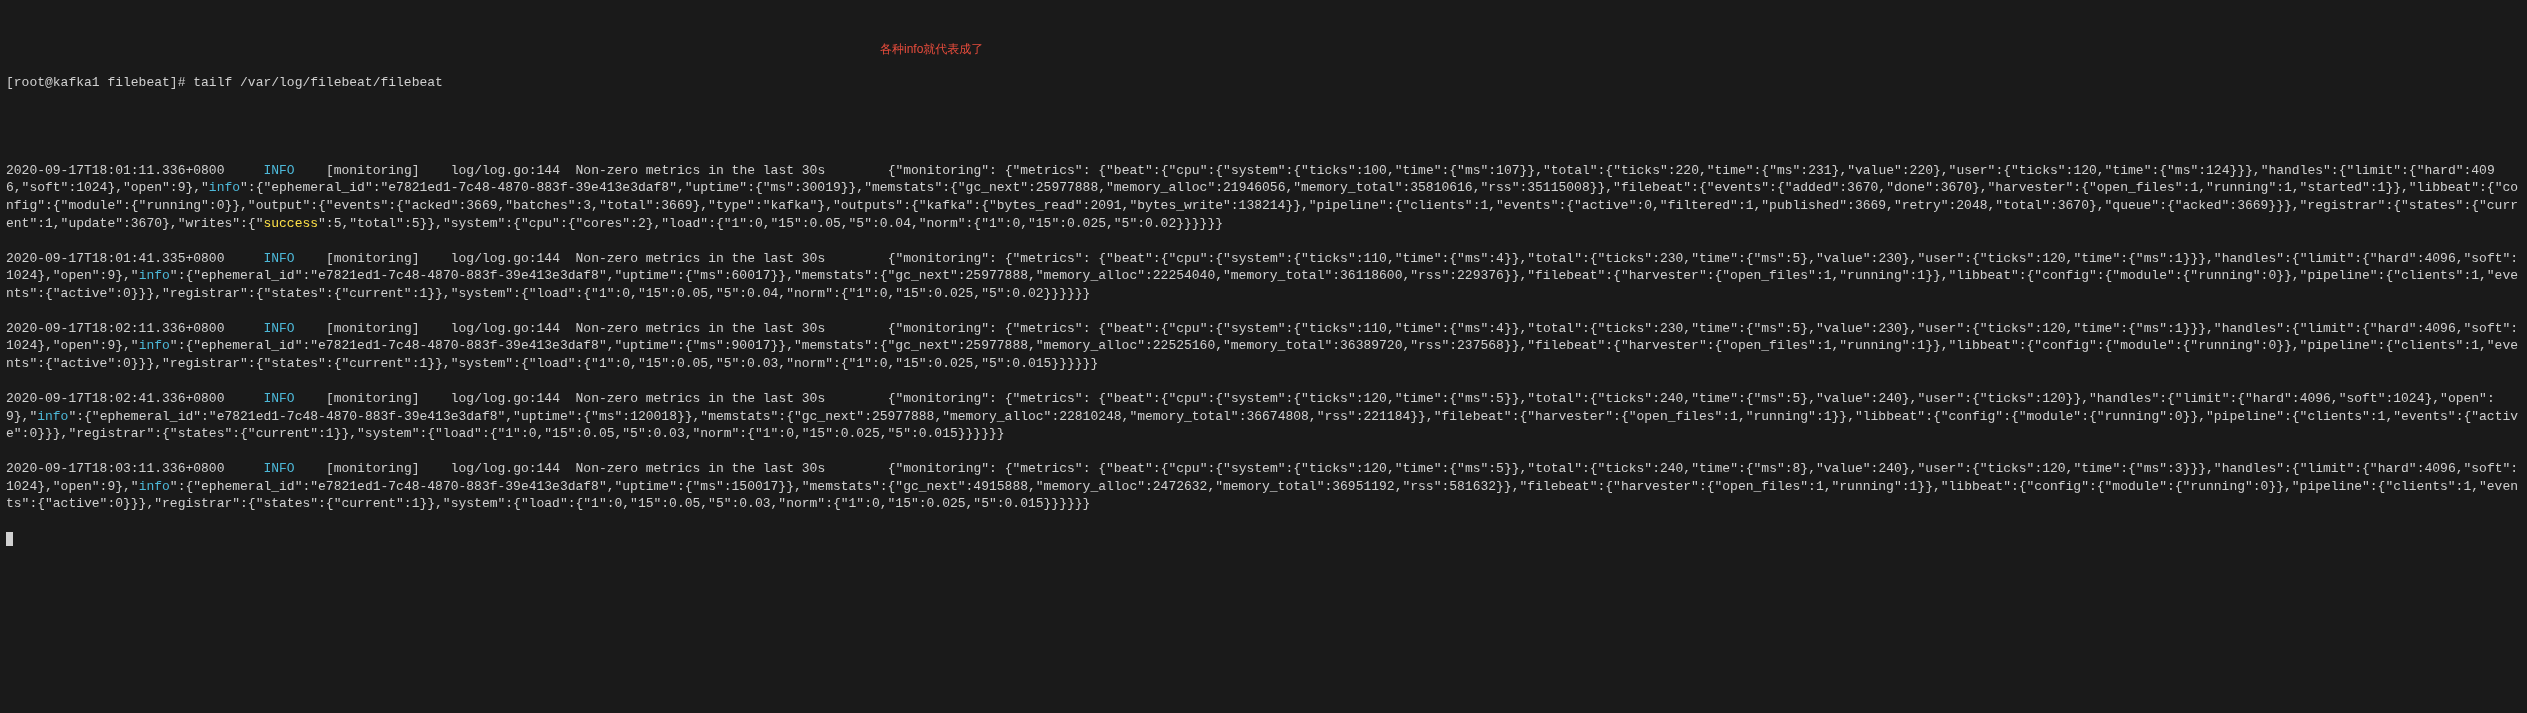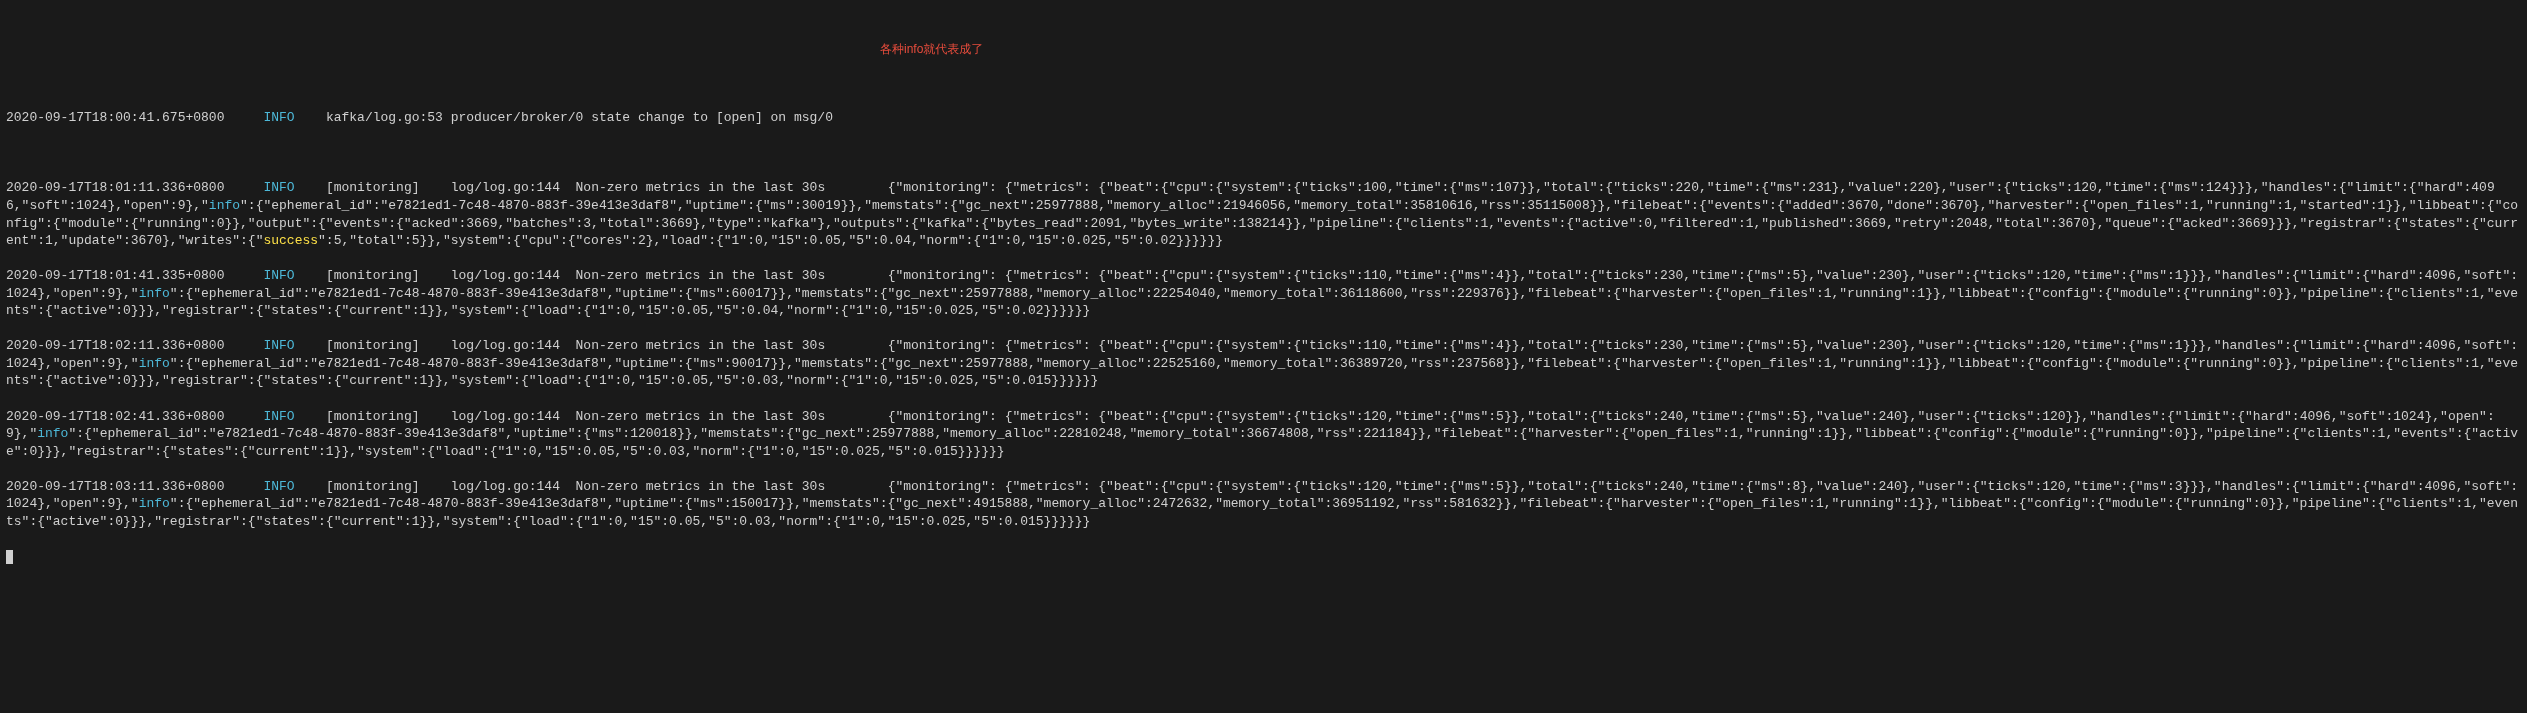--- a/index.html
+++ b/index.html
@@ -36,23 +36,22 @@
     height: 14px;
     background: #d0d0d0;
     vertical-align: middle;
   }
 </style>
 </head>
 <body>
 
 
 
-<div>
+<div><span class="line"><span class="prompt">[root@kafka1 filebeat]# tailf /var/log/filebeat/filebeat</span></span>
 <span class="line"></span>
-<span class="line"><span>2020-09-17T18:00:41.675+0800</span>     <span class="info">INFO</span>    <span>kafka/log.go:53 producer/broker/0 state change to [open] on msg/0</span></span>
 <span class="line"></span>
 <span class="line"></span>
 <span class="line"><span>2020-09-17T18:01:11.336+0800</span>     <span class="info">INFO</span>    <span>[monitoring]</span>    <span>log/log.go:144</span>  <span>Non-zero metrics in the last 30s</span>        <span>{"monitoring": {"metrics": {"beat":{"cpu":{"system":{"ticks":100,"time":{"ms":107}},"total":{"ticks":220,"time":{"ms":231},"value":220},"user":{"ticks":120,"time":{"ms":124}}},"handles":{"limit":{"hard":4096,"soft":1024},"open":9},"</span><span class="info-key">info</span><span>":{"ephemeral_id":"e7821ed1-7c48-4870-883f-39e413e3daf8","uptime":{"ms":30019}},"memstats":{"gc_next":25977888,"memory_alloc":21946056,"memory_total":35810616,"rss":35115008}},"filebeat":{"events":{"added":3670,"done":3670},"harvester":{"open_files":1,"running":1,"started":1}},"libbeat":{"config":{"module":{"running":0}},"output":{"events":{"acked":3669,"batches":3,"total":3669},"type":"kafka"},"outputs":{"kafka":{"bytes_read":2091,"bytes_write":138214}},"pipeline":{"clients":1,"events":{"active":0,"filtered":1,"published":3669,"retry":2048,"total":3670},"queue":{"acked":3669}}},"registrar":{"states":{"current":1,"update":3670},"writes":{"</span><span class="success">success</span><span>":5,"total":5}},"system":{"cpu":{"cores":2},"load":{"1":0,"15":0.05,"5":0.04,"norm":{"1":0,"15":0.025,"5":0.02}}}}}}</span></span>
 <span class="line"><span>2020-09-17T18:01:41.335+0800</span>     <span class="info">INFO</span>    <span>[monitoring]</span>    <span>log/log.go:144</span>  <span>Non-zero metrics in the last 30s</span>        <span>{"monitoring": {"metrics": {"beat":{"cpu":{"system":{"ticks":110,"time":{"ms":4}},"total":{"ticks":230,"time":{"ms":5},"value":230},"user":{"ticks":120,"time":{"ms":1}}},"handles":{"limit":{"hard":4096,"soft":1024},"open":9},"</span><span class="info-key">info</span><span>":{"ephemeral_id":"e7821ed1-7c48-4870-883f-39e413e3daf8","uptime":{"ms":60017}},"memstats":{"gc_next":25977888,"memory_alloc":22254040,"memory_total":36118600,"rss":229376}},"filebeat":{"harvester":{"open_files":1,"running":1}},"libbeat":{"config":{"module":{"running":0}},"pipeline":{"clients":1,"events":{"active":0}}},"registrar":{"states":{"current":1}},"system":{"load":{"1":0,"15":0.05,"5":0.04,"norm":{"1":0,"15":0.025,"5":0.02}}}}}}</span></span>
 <span class="line"><span>2020-09-17T18:02:11.336+0800</span>     <span class="info">INFO</span>    <span>[monitoring]</span>    <span>log/log.go:144</span>  <span>Non-zero metrics in the last 30s</span>        <span>{"monitoring": {"metrics": {"beat":{"cpu":{"system":{"ticks":110,"time":{"ms":4}},"total":{"ticks":230,"time":{"ms":5},"value":230},"user":{"ticks":120,"time":{"ms":1}}},"handles":{"limit":{"hard":4096,"soft":1024},"open":9},"</span><span class="info-key">info</span><span>":{"ephemeral_id":"e7821ed1-7c48-4870-883f-39e413e3daf8","uptime":{"ms":90017}},"memstats":{"gc_next":25977888,"memory_alloc":22525160,"memory_total":36389720,"rss":237568}},"filebeat":{"harvester":{"open_files":1,"running":1}},"libbeat":{"config":{"module":{"running":0}},"pipeline":{"clients":1,"events":{"active":0}}},"registrar":{"states":{"current":1}},"system":{"load":{"1":0,"15":0.05,"5":0.03,"norm":{"1":0,"15":0.025,"5":0.015}}}}}}</span></span>
 <span class="line"><span>2020-09-17T18:02:41.336+0800</span>     <span class="info">INFO</span>    <span>[monitoring]</span>    <span>log/log.go:144</span>  <span>Non-zero metrics in the last 30s</span>        <span>{"monitoring": {"metrics": {"beat":{"cpu":{"system":{"ticks":120,"time":{"ms":5}},"total":{"ticks":240,"time":{"ms":5},"value":240},"user":{"ticks":120}},"handles":{"limit":{"hard":4096,"soft":1024},"open":9},"</span><span class="info-key">info</span><span>":{"ephemeral_id":"e7821ed1-7c48-4870-883f-39e413e3daf8","uptime":{"ms":120018}},"memstats":{"gc_next":25977888,"memory_alloc":22810248,"memory_total":36674808,"rss":221184}},"filebeat":{"harvester":{"open_files":1,"running":1}},"libbeat":{"config":{"module":{"running":0}},"pipeline":{"clients":1,"events":{"active":0}}},"registrar":{"states":{"current":1}},"system":{"load":{"1":0,"15":0.05,"5":0.03,"norm":{"1":0,"15":0.025,"5":0.015}}}}}}</span></span>
 <span class="line"><span>2020-09-17T18:03:11.336+0800</span>     <span class="info">INFO</span>    <span>[monitoring]</span>    <span>log/log.go:144</span>  <span>Non-zero metrics in the last 30s</span>        <span>{"monitoring": {"metrics": {"beat":{"cpu":{"system":{"ticks":120,"time":{"ms":5}},"total":{"ticks":240,"time":{"ms":8},"value":240},"user":{"ticks":120,"time":{"ms":3}}},"handles":{"limit":{"hard":4096,"soft":1024},"open":9},"</span><span class="info-key">info</span><span>":{"ephemeral_id":"e7821ed1-7c48-4870-883f-39e413e3daf8","uptime":{"ms":150017}},"memstats":{"gc_next":4915888,"memory_alloc":2472632,"memory_total":36951192,"rss":581632}},"filebeat":{"harvester":{"open_files":1,"running":1}},"libbeat":{"config":{"module":{"running":0}},"pipeline":{"clients":1,"events":{"active":0}}},"registrar":{"states":{"current":1}},"system":{"load":{"1":0,"15":0.05,"5":0.03,"norm":{"1":0,"15":0.025,"5":0.015}}}}}}</span></span>
 <span class="cursor"></span></div>
 
 <div class="annotation">各种info就代表成了</div>

